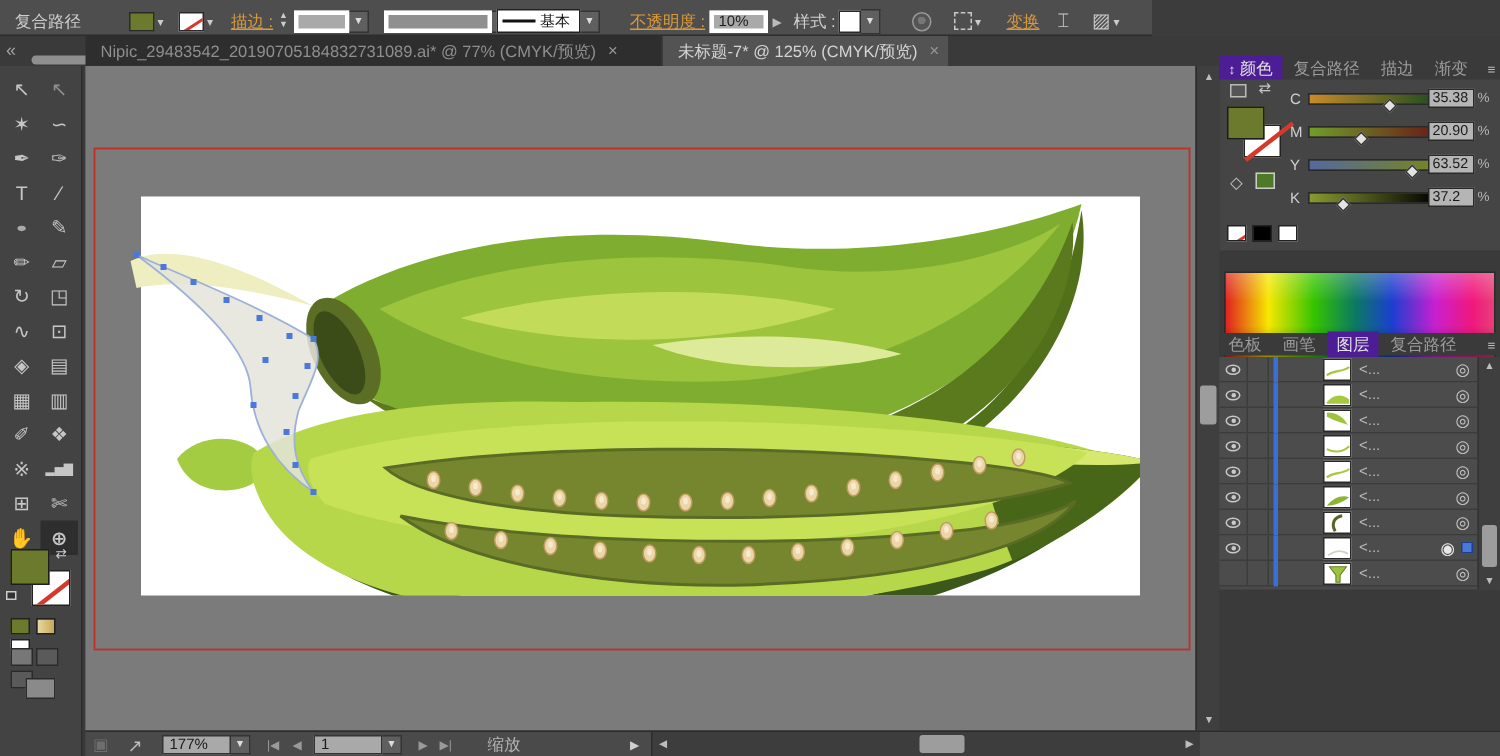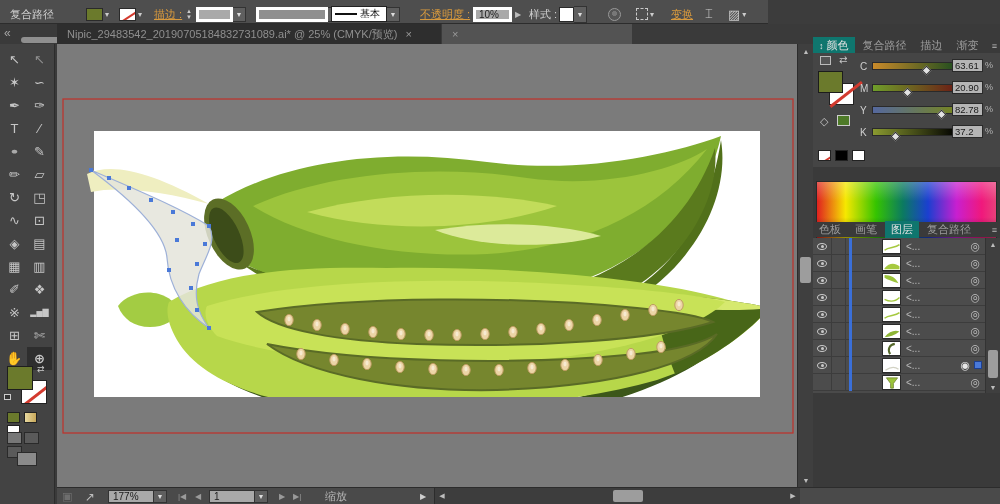--- a/index.html
+++ b/index.html
@@ -49,21 +49,21 @@
   
   #canvas { left:57px; top:44px; width:740px; height:443px; background:#7b7b7b; }
   #v-scroll { left:797px; top:44px; width:16px; height:443px; background:#3f3f3f; border-left:1px solid #2c2c2c; }
   .sb-arrow { position:absolute; left:0; width:16px; height:12px; display:flex; align-items:center; justify-content:center; font-size:7px; color:#bdbdbd; }
   .sb-thumb { position:absolute; background:#9d9d9d; border-radius:2px; }
 
   
   #right-panel { left:813px; top:24px; width:187px; height:463px; background:#3a3a3a; }
   .panel-tabs { position:absolute; left:0; width:187px; height:15px; display:flex; align-items:center; gap:2px; background:#3a3a3a; font-size:11px; color:#9c9c9c; }
   .panel-tabs .ptab { padding:1px 6px; }
-  .panel-tabs .ptab.on { background:#0f766e; color:#e2e2e2; }
+  .panel-tabs .ptab.on { background:#4c1d95; color:#e2e2e2; }
   .panel-menu { position:absolute; right:3px; font-size:9px; color:#bbb; }
   #color-body { position:absolute; left:0; top:29px; width:187px; height:114px; background:#454545; }
   .chan-row { position:absolute; left:0; width:187px; height:16px; }
   .chan-label { position:absolute; left:47px; top:2px; color:#cfcfcf; font-size:10px; }
   .chan-track { position:absolute; left:59px; top:3px; width:86px; height:8px; border:1px solid #2a2a2a; }
   .chan-thumb { position:absolute; top:8px; width:7px; height:7px; background:#e3e3e3; border:1px solid #333; transform:rotate(45deg); }
   .chan-field { position:absolute; left:139px; top:0; width:31px; height:13px; background:#b5b5b5; color:#1a1a1a; font-size:9.5px; border:1px solid #2a2a2a; padding:0 2px; line-height:12px; }
   .chan-pct { position:absolute; left:172px; top:1px; color:#b5b5b5; font-size:9px; }
   #spectrum { position:absolute; left:3px; top:128px; width:181px; height:66px; border:1px solid #2a2a2a;
      background:linear-gradient(to bottom, rgba(255,255,255,.25), rgba(255,255,255,0) 30%, rgba(0,0,0,0) 55%, rgba(0,0,0,.55)),
@@ -145,24 +145,25 @@
   <div class="cb-item" style="left:728px">
       <span class="mini-icon">▨</span>
       <span class="dd-arrow">▾</span>
     </div>
 </div>
 
 <div id="tab-bar" class="abs">
   <div style="position:absolute;left:4px;top:2px;color:#a5a5a5;font-size:12px">«</div>
   <div style="position:absolute;left:21px;top:13px;width:40px;height:6px;background:#8f8f8f;border-radius:3px"></div>
   <div class="doc-tab inactive" style="left:57px;width:384px">
-    <span style="white-space:nowrap;overflow:hidden">Nipic_29483542_20190705184832731089.ai* @ 25% (CMYK/预览)</span>
+    <span style="white-space:nowrap;overflow:hidden">Nipic_29483542_20190705184832731089.ai* @ 77% (CMYK/预览)</span>
     <span class="tab-close">×</span>
   </div>
   <div class="doc-tab active" style="left:442px;width:190px">
+    <span style="white-space:nowrap">未标题-7* @ 125% (CMYK/预览)</span>
     <span class="tab-close">×</span>
   </div>
 </div>
 
 <div id="tools-panel" class="abs">
   <div id="tools-grid">
       <div class="tool">
         <span>↖</span>
       </div>
       <div class="tool">
@@ -400,35 +401,35 @@
       <div style="position:absolute;left:-4px;top:9px;width:40px;height:2.5px;background:#d33a2e;transform:rotate(-38deg)"></div>
     </div>
     <div id="panel-fill" style="position: absolute; left: 5px; top: 18px; width: 25px; height: 22px; border: 1px solid rgb(28, 28, 28); background: rgb(107, 122, 44);"></div>
     <div style="position:absolute;left:7px;top:62px;color:#c5c5c5;font-size:11px">◇</div>
     <div style="position:absolute;left:24px;top:62px;width:13px;height:11px;background:#4e7a28;border:1px solid #ccc"></div>
     <div id="sliders">
         <div class="chan-row" style="top: 6px;">
           <span class="chan-label">C</span>
           <span class="chan-track" style="background:linear-gradient(90deg,#c98a2a,#1e4d1f)"></span>
           <span class="chan-thumb" style="left:110px"></span>
-          <span class="chan-field">63.61</span>
+          <span class="chan-field">35.38</span>
           <span class="chan-pct">%</span>
         </div>
         <div class="chan-row" style="top: 28px;">
           <span class="chan-label">M</span>
           <span class="chan-track" style="background:linear-gradient(90deg,#6f9e2a,#6b1b15)"></span>
           <span class="chan-thumb" style="left:91px"></span>
           <span class="chan-field">20.90</span>
           <span class="chan-pct">%</span>
         </div>
         <div class="chan-row" style="top: 50px;">
           <span class="chan-label">Y</span>
           <span class="chan-track" style="background:linear-gradient(90deg,#55689e,#77861e)"></span>
           <span class="chan-thumb" style="left:125px"></span>
-          <span class="chan-field">82.78</span>
+          <span class="chan-field">63.52</span>
           <span class="chan-pct">%</span>
         </div>
         <div class="chan-row" style="top: 72px;">
           <span class="chan-label">K</span>
           <span class="chan-track" style="background:linear-gradient(90deg,#8a9a30,#000000)"></span>
           <span class="chan-thumb" style="left:79px"></span>
           <span class="chan-field">37.2</span>
           <span class="chan-pct">%</span>
         </div>
       </div>

